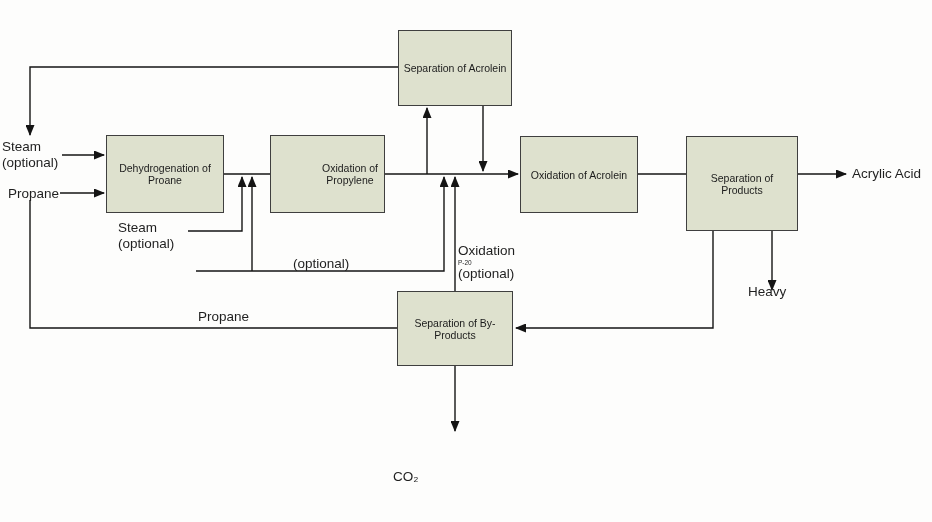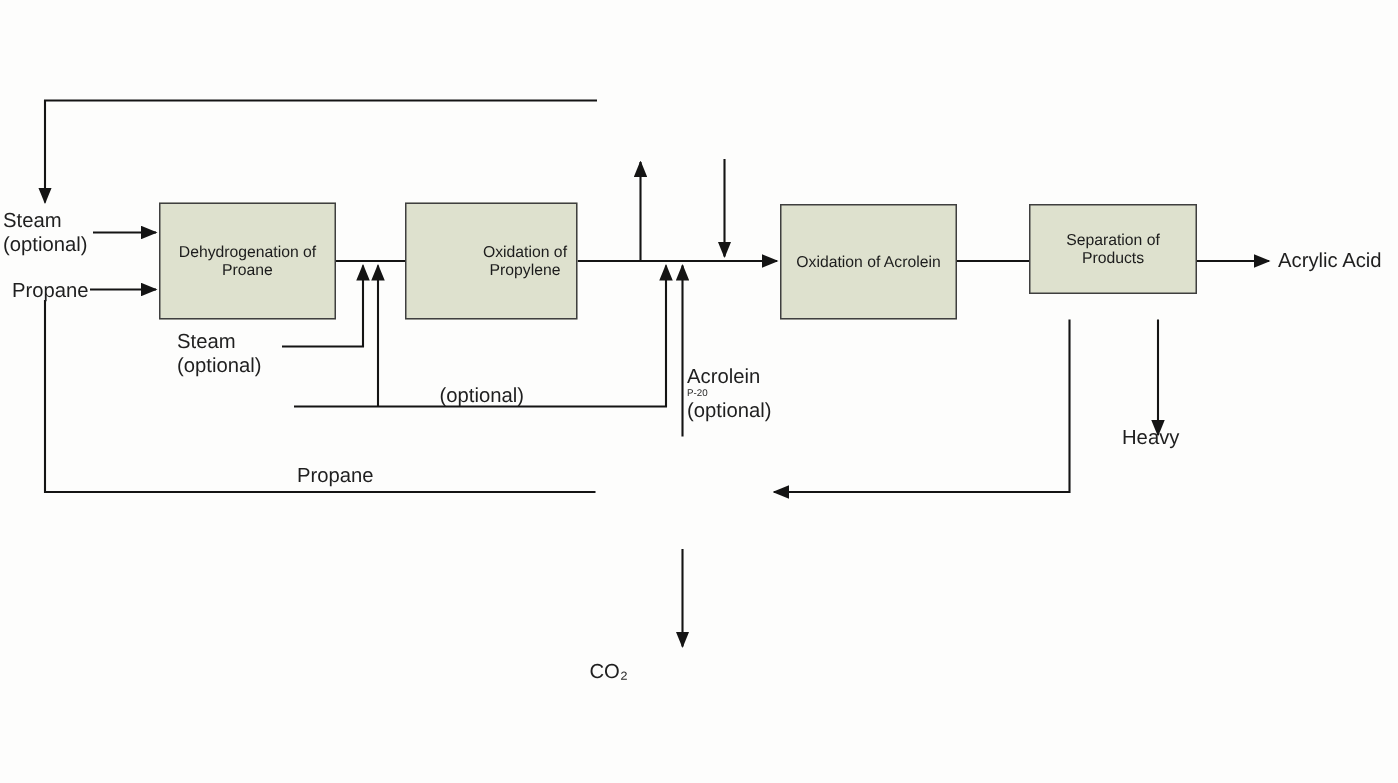--- a/index.html
+++ b/index.html
@@ -27,21 +27,21 @@
   }
   .lbl {
     position: absolute;
     font-size: 13.5px;
     line-height: 15.5px;
     color: #1f1f1f;
     white-space: nowrap;
   }
   .center { text-align: left; }
   .tiny { font-size: 6.5px; line-height: 7px; }
-  .byp { line-height: 16px; }
+  .byp { line-height: 16px; margin-top: 29px; }
 </style>
 </head>
 <body>
 
 <div class="stage">
 
   <svg class="wires" viewBox="0 0 932 522" xmlns="http://www.w3.org/2000/svg">
     <defs>
       <marker id="arr" markerUnits="userSpaceOnUse" markerWidth="11" markerHeight="9" refX="10" refY="4.5" orient="auto">
         <path d="M0,0 L11,4.5 L0,9 Z" fill="#141414"></path>
@@ -61,47 +61,49 @@
       <path d="M483 106 L483 171" marker-end="url(#arr)"></path>
       <path d="M455 291 L455 177" marker-end="url(#arr)"></path>
       <path d="M638 174 L686 174"></path>
       <path d="M798 174 L846 174" marker-end="url(#arr)"></path>
       <path d="M772 213 L772 290" marker-end="url(#arr)"></path>
       <path d="M713 213 L713 328 L516 328" marker-end="url(#arr)"></path>
       <path d="M455 366 L455 431" marker-end="url(#arr)"></path>
     </g>
   </svg>
 
+  <div class="pbox" style="left:398px; top:30px; width:114px; height:76px;">Separation of Acrolein</div>
 
   <div class="pbox" style="left:106px; top:135px; width:118px; height:78px;">Dehydrogenation of Proane</div>
 
   <div class="pbox" style="left:270px; top:135px; width:115px; height:78px;padding-left:48px;">Oxidation of Propylene</div>
 
   <div class="pbox" style="left:520px; top:136px; width:118px; height:77px;">Oxidation of Acrolein</div>
 
-  <div class="pbox" style="left:686px; top:136px; width:112px; height:60px;">Separation of Products</div>
+  <div class="pbox" style="left:686px; top:136px; width:112px; height:95px;">Separation of Products</div>
 
+  <div class="pbox" style="left:397px; top:291px; width:116px; height:75px;">Separation of By-Products</div>
 
   <div class="lbl center" style="left:2px; top:139px; width:60px;">
     <div>Steam</div>
     <div>(optional)</div>
   </div>
 
   <div class="lbl center" style="left:8px; top:186px; width:52px;">Propane</div>
 
   <div class="lbl center" style="left:118px; top:220px; width:78px;">
     <div>Steam</div>
     <div>(optional)</div>
   </div>
 
 
   <div class="lbl center" style="left:293px; top:256px; width:64px;">(optional)</div>
 
   <div class="lbl center" style="left:458px; top:243px; width:62px;">
-    <div>Acrolein</div>
+    <div>Oxidation</div>
     <div class="tiny">P-20</div>
     <div>(optional)</div>
   </div>
 
   <div class="lbl" style="left:852px; top:166px;text-align:center;">Acrylic Acid</div>
 
   <div class="lbl center" style="left:748px; top:284px; width:50px;">Heavy</div>
 
   <div class="lbl center" style="left:198px; top:309px; width:52px;">Propane</div>
 

